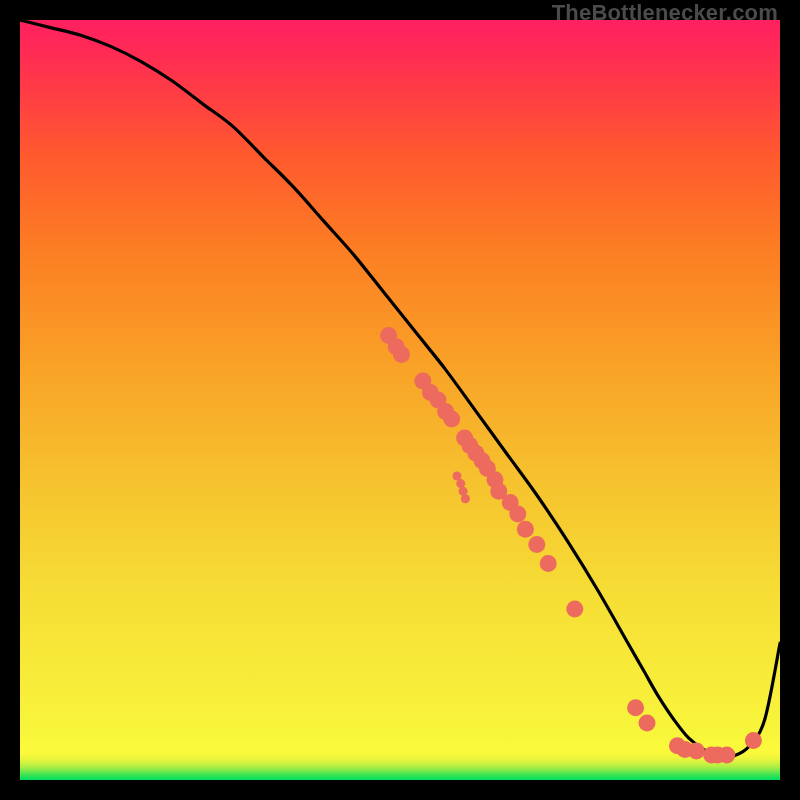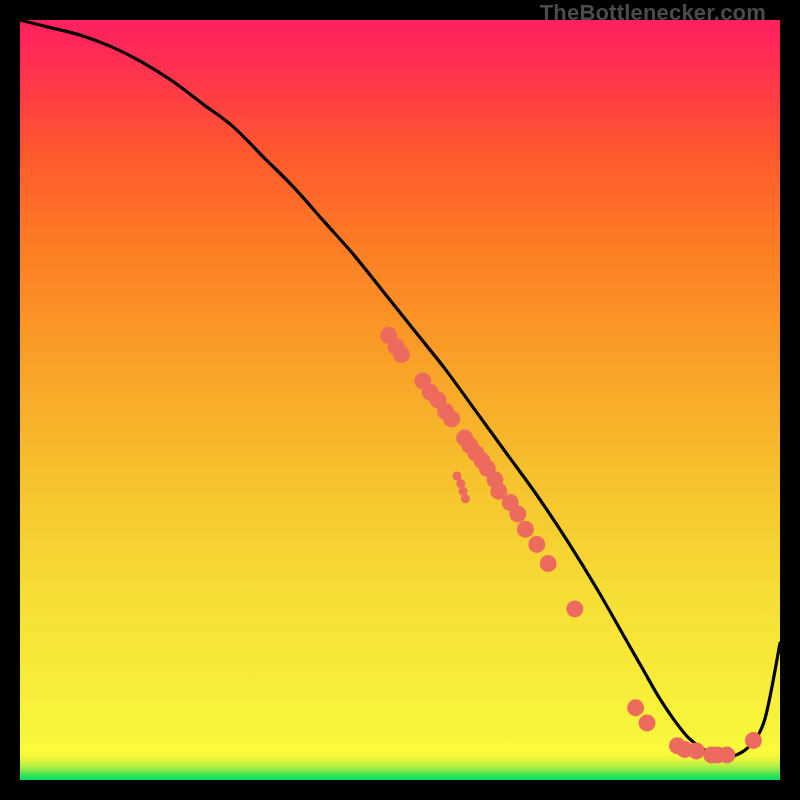--- a/index.html
+++ b/index.html
@@ -41,21 +41,21 @@
       #f9a127 55%,
       #fc7d23 70%,
       #ff5a2e 82%,
       #ff3e43 90%,
       #ff2a55 96%,
       #ff2060 100%);
   }
   .watermark {
     position: absolute;
     top: 0px;
-    right: 34px;
+    right: 22px;
     font-size: 22px;
     font-weight: 600;
     color: #4b4b4b;
     letter-spacing: 0.2px;
     margin-left: 28px;
   }
   svg.curve {
     position: absolute;
     top: 0;
     left: 0;

